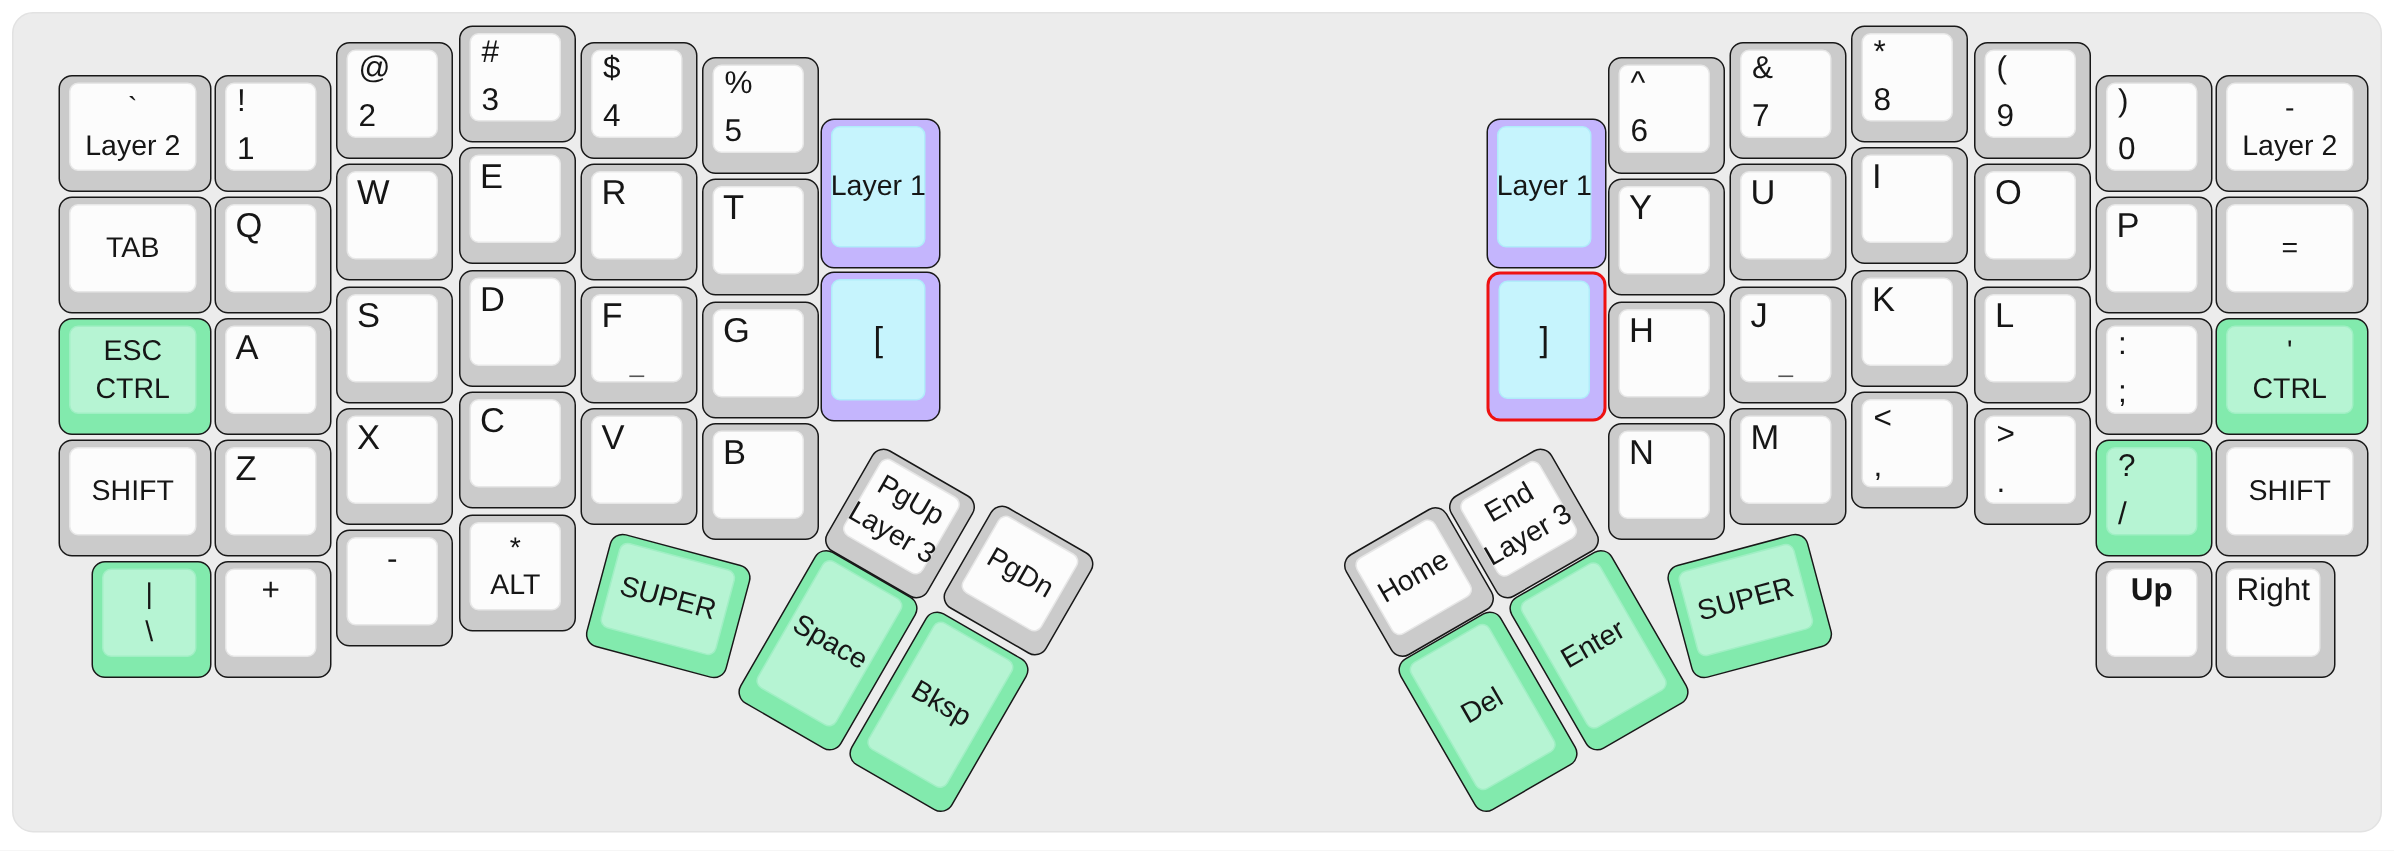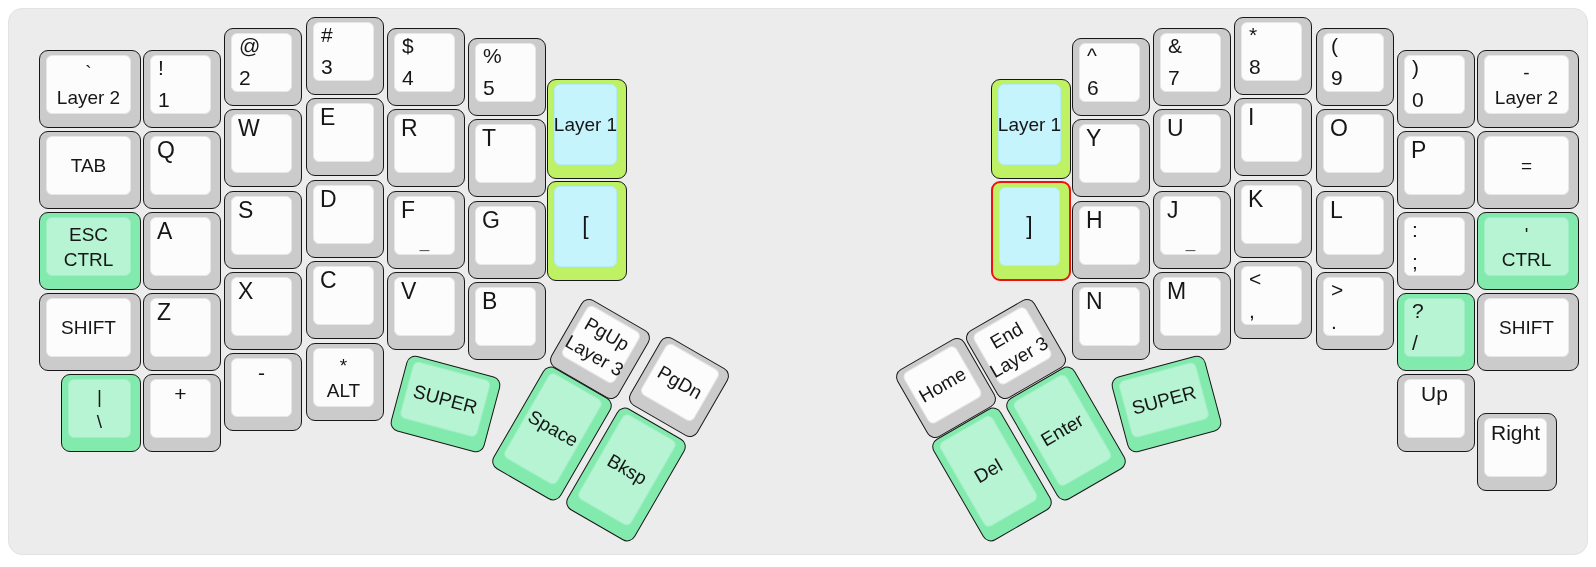--- a/index.html
+++ b/index.html
@@ -17,21 +17,21 @@
     background:#cbcbcb;border:1.5px solid #181818;border-radius:9px;
     transform-origin:50% 50%;
   }
   .face{
     position:absolute;left:6px;top:4px;right:9px;bottom:13px;
     border-radius:6px;background:#fcfcfc;border:1px solid #e7e7e7;
     box-sizing:border-box;
   }
   .c-green{background:#82eaad}
   .c-green .face{background:#b6f4d3;border-color:#a0efc4}
-  .c-blue{background:#bef264}
+  .c-blue{background:#c4b5fd}
   .c-blue .face{background:#c6f4fd;border-color:#b0ecfa}
   .selected{border:2px solid #ee1111}
 
   .ln{white-space:pre;}
   .a-letter .ln0{position:absolute;top:0;left:6px;font-size:23px;line-height:26px}
   .a-pair .ln{position:absolute;left:7px;font-size:21px;line-height:22px}
   .a-pair .ln0{top:1px}
   .a-pair .ln1{top:33px}
   .a-homing .ln0{position:absolute;top:0;left:6px;font-size:23px;line-height:26px}
   .a-homing .ln1{position:absolute;left:0;right:0;bottom:1px;text-align:center;font-size:17px;color:#555}
@@ -342,21 +342,21 @@
         <span class="ln ln0">:</span>
         <span class="ln ln1">;</span>
       </div>
     </div>
     <div class="key c-green a-pair" style="left: 1388px; top: 284px; width: 78px; height: 78px;">
       <div class="face">
         <span class="ln ln0">?</span>
         <span class="ln ln1">/</span>
       </div>
     </div>
-    <div class="key c-gray a-topcenter" style="left: 1388px; top: 365px; width: 78px; height: 78px;">
+    <div class="key c-gray a-topcenter" style="left: 1388px; top: 365px; width: 78px; height: 78px; font-weight: bold;">
       <div class="face"><span class="ln ln0">Up</span></div>
     </div>
     <div class="key c-gray a-center2" style="left: 1468px; top: 41px; width: 102px; height: 78px;">
       <div class="face">
         <span class="ln ln0">-</span>
         <span class="ln ln1">Layer 2</span>
       </div>
     </div>
     <div class="key c-gray a-center" style="left: 1468px; top: 122px; width: 102px; height: 78px;">
       <div class="face">
@@ -367,21 +367,21 @@
       <div class="face">
         <span class="ln ln0">'</span>
         <span class="ln ln1">CTRL</span>
       </div>
     </div>
     <div class="key c-gray a-center" style="left: 1468px; top: 284px; width: 102px; height: 78px;">
       <div class="face">
         <span class="ln ln0">SHIFT</span>
       </div>
     </div>
-    <div class="key c-gray a-topcenter" style="left: 1468px; top: 365px; width: 80px; height: 78px; margin-top: 39px;">
+    <div class="key c-gray a-topcenter" style="left: 1468px; top: 365px; width: 80px; height: 78px;">
       <div class="face"><span class="ln ln0">Right</span></div>
     </div>
     <div class="key c-gray a-center" style="left: 898px; top: 340px; width: 78px; height: 78px; transform: rotate(-30deg);">
       <div class="face">
         <span class="ln ln0">Home</span>
       </div>
     </div>
     <div class="key c-gray a-center2" style="left: 968px; top: 301px; width: 78px; height: 78px; transform: rotate(-30deg);">
       <div class="face">
         <span class="ln ln0">End</span>

